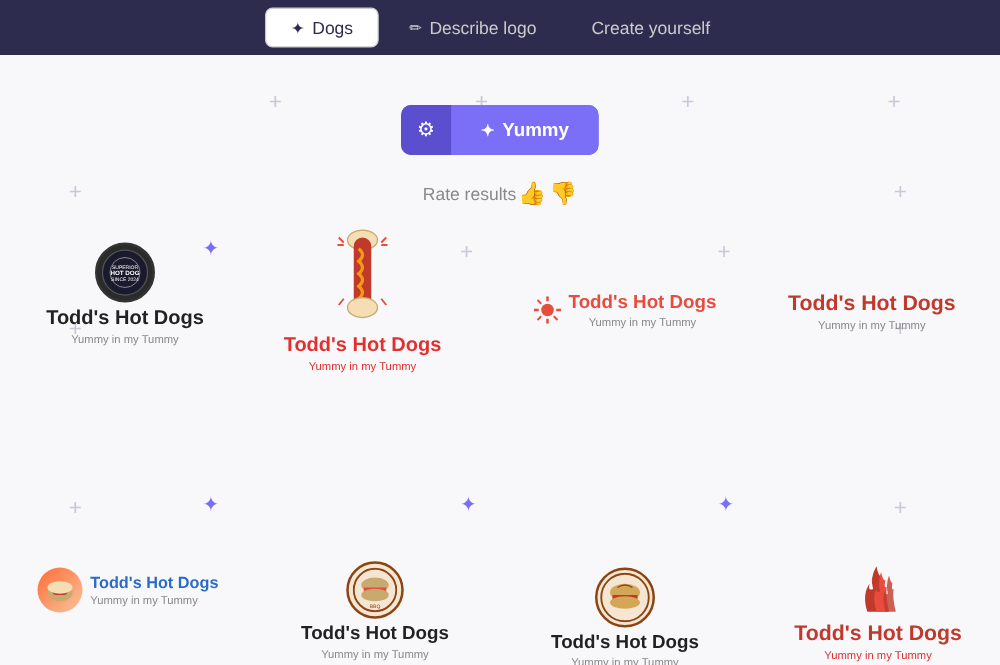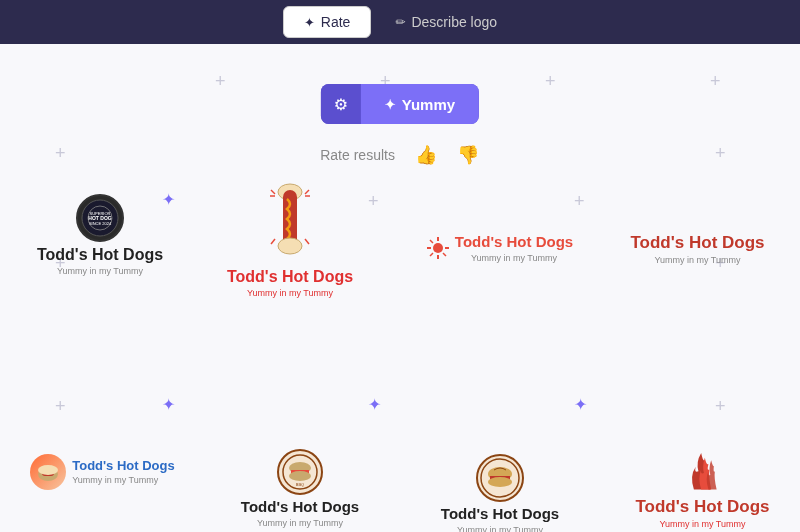--- a/index.html
+++ b/index.html
@@ -114,21 +114,21 @@
     }
 
     
     .rate-results {
       position: absolute;
       top: 100px;
       left: 50%;
       transform: translateX(-50%);
       display: flex;
       align-items: center;
-      gap: 20px;
+      gap: 2px;
       color: #888;
       font-size: 14px;
     }
 
     .rate-icon {
       font-size: 18px;
       cursor: pointer;
       color: #aaa;
     }
 
@@ -228,25 +228,28 @@
       display: flex;
       align-items: center;
     }
   </style>
 </head>
 <body>
 
 <div class="top-nav">
   <div class="nav-tab active">
     <span style="font-size:13px;">✦</span>
-    <span>Rate</span>
+    <span>Dogs</span>
   </div>
   <div class="nav-tab inactive" style="margin-left:4px;">
     <span style="font-size:12px;">✏</span>
     <span>Describe logo</span>
+  </div>
+  <div class="nav-tab inactive" style="margin-left:4px;">
+    <span>Create yourself</span>
   </div>
 </div>
 
 <div class="main-area">
 
   <span class="plus-deco" style="left:55px;top:100px;">+</span>
   <span class="plus-deco" style="left:55px;top:210px;">+</span>
   <span class="plus-deco purple" style="left:162px;top:148px;">✦</span>
   <span class="plus-deco purple" style="left:162px;top:353px;">✦</span>
   <span class="plus-deco purple" style="left:368px;top:353px;">✦</span>

